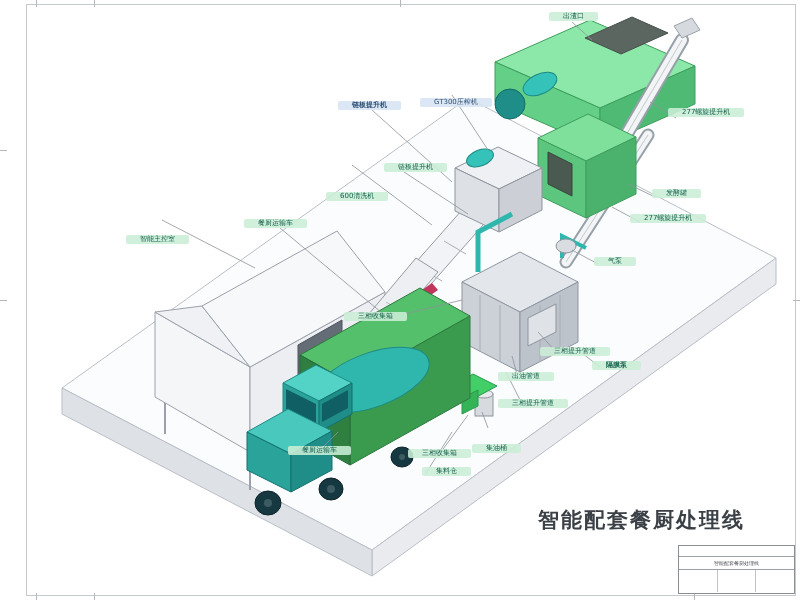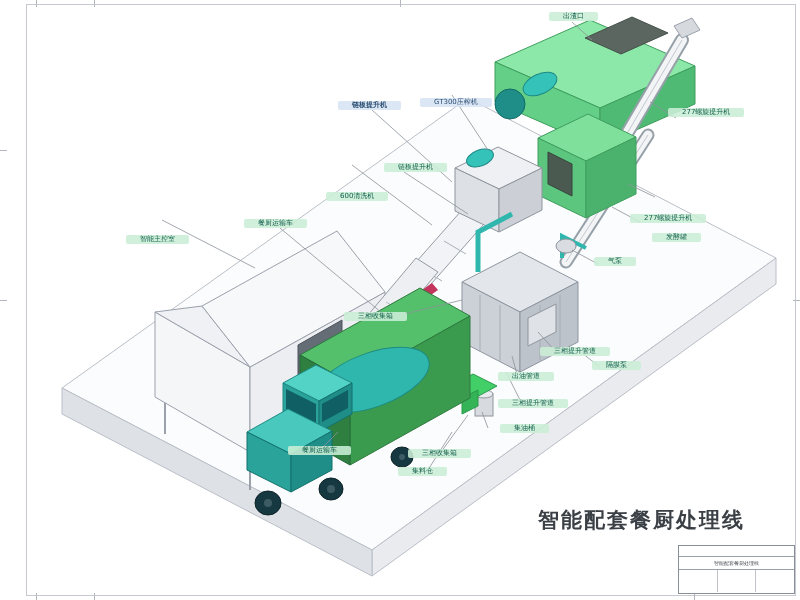--- a/index.html
+++ b/index.html
@@ -171,31 +171,31 @@
   </svg>
 
   <div class="label" style="left:549px;top:12px;">出渣口</div>
   <div class="label" style="left:668px;top:108px;">277螺旋提升机</div>
   <div class="label blu" style="left:420px;top:98px;">GT300压榨机</div>
   <div class="label blu" style="left:338px;top:101px;font-weight:bold;">链板提升机</div>
   <div class="label" style="left:326px;top:156px;margin-top:36px;">600清洗机</div>
   <div class="label" style="left:384px;top:163px;">链板提升机</div>
   <div class="label" style="left:126px;top:211px;margin-top:24px;">智能主控室</div>
   <div class="label" style="left:244px;top:219px;">餐厨运输车</div>
-  <div class="label" style="left:652px;top:189px;margin-top:44px;">发酵罐</div>
+  <div class="label" style="left:652px;top:189px;">发酵罐</div>
   <div class="label" style="left:630px;top:214px;">277螺旋提升机</div>
   <div class="label" style="left:594px;top:257px;">气泵</div>
   <div class="label" style="left:344px;top:312px;">三相收集箱</div>
   <div class="label" style="left:540px;top:347px;">三相提升管道</div>
-  <div class="label" style="left:592px;top:361px;">隔膜泵</div>
+  <div class="label" style="left:592px;top:361px;font-weight:bold;">隔膜泵</div>
   <div class="label" style="left:498px;top:372px;">出油管道</div>
   <div class="label" style="left:498px;top:399px;">三相提升管道</div>
-  <div class="label" style="left:472px;top:424px;margin-left:28px;">集油桶</div>
+  <div class="label" style="left:472px;top:444px;">集油桶</div>
   <div class="label" style="left:408px;top:449px;">三相收集箱</div>
-  <div class="label" style="left:398px;top:467px;">集料仓</div>
+  <div class="label" style="left:422px;top:467px;">集料仓</div>
   <div class="label" style="left:288px;top:446px;">餐厨运输车</div>
 
   <div class="big-title">智能配套餐厨处理线</div>
 
   <div class="tblock">
     <div class="r1"></div>
     <div class="r2">智能配套餐厨处理线</div>
     <div class="r3">
       <div class="c"></div>
       <div class="c"></div>

